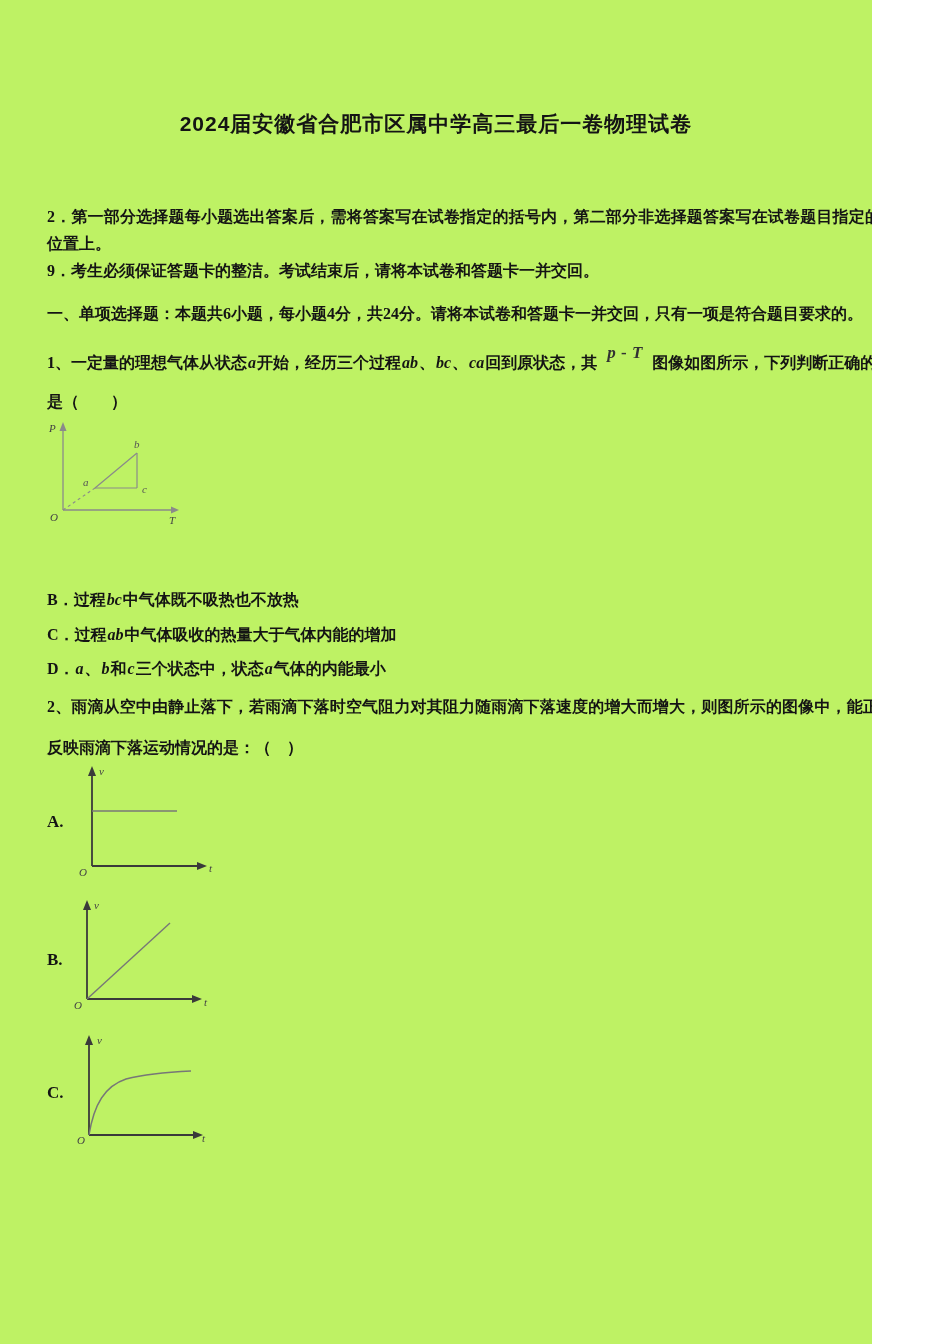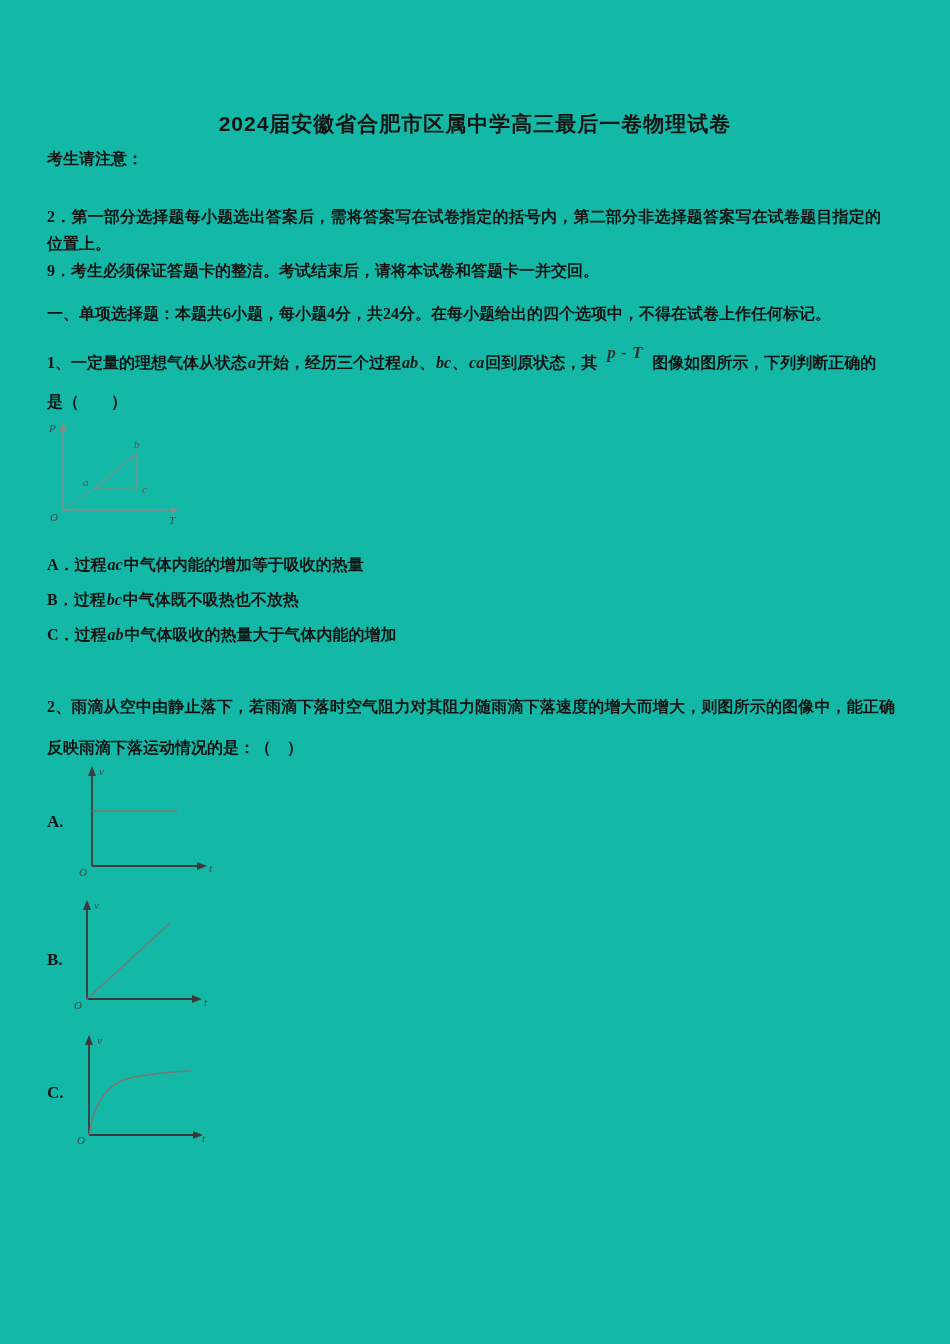--- a/index.html
+++ b/index.html
@@ -1,16 +1,16 @@
 <!DOCTYPE html>
 <html><head>
 <meta charset="utf-8">
 <style>
   html,body{margin:0;padding:0;background:#fff;}
-  .page{position:relative;width:950px;height:1344px;background:#14b8a6;overflow:hidden;
+  .page{position:relative;width:872px;height:1344px;background:#bef264;overflow:hidden;
         font-family:"Liberation Serif","DejaVu Serif",serif;color:#141414;}
   .abs{position:absolute;}
   .title{left:0;right:0;top:110px;text-align:center;
          font-family:"Liberation Sans","DejaVu Sans",sans-serif;
          font-size:21px;font-weight:700;letter-spacing:1px;}
   .para{left:47px;font-size:16px;line-height:27px;font-weight:600;text-align:justify;}
   .bold{font-weight:700;}
   .it{font-style:italic;font-family:"Liberation Serif",serif;padding:0 1px;}
   .formula{display:inline-block;position:relative;top:-10px;margin:8px 9px;font-size:17px;color:#333;}
   .q2para{line-height:41px;}
@@ -19,25 +19,24 @@
   .axlbl{font-style:italic;font-size:11px;fill:#444;}
   .ptlbl{font-style:italic;font-size:11px;fill:#555;}
 </style>
 </head>
 <body>
 
 <div class="page">
 
   <div class="abs title">2024届安徽省合肥市区属中学高三最后一卷物理试卷</div>
 
-  <div class="abs para bold" style="top:145px;width:834px;">考生请注意：</div>
   <div class="abs para" style="top:203px;width:834px;">2．第一部分选择题每小题选出答案后，需将答案写在试卷指定的括号内，第二部分非选择题答案写在试卷题目指定的位置上。</div>
   <div class="abs para" style="top:257px;width:834px;">9．考生必须保证答题卡的整洁。考试结束后，请将本试卷和答题卡一并交回。</div>
 
-  <div class="abs para" style="top:300px;width:870px;">一、单项选择题：本题共6小题，每小题4分，共24分。在每小题给出的四个选项中，不得在试卷上作任何标记。</div>
+  <div class="abs para" style="top:300px;width:870px;">一、单项选择题：本题共6小题，每小题4分，共24分。请将本试卷和答题卡一并交回，只有一项是符合题目要求的。</div>
 
   <div class="abs para" style="top:341px;width:880px;"><span><span>1、一定量的理想气体从状态</span><span class="it">a</span><span>开始，经历三个过程</span><span class="it">ab</span><span>、</span><span class="it">bc</span><span>、</span><span class="it">ca</span><span>回到原状态，其</span></span><span class="formula"><span class="it">p</span><span> - </span><span class="it">T</span></span><span><span>图像如图所示，下列判断正确的</span></span></div>
   <div class="abs para" style="top:388px;width:300px;">是（　　）</div>
 
   <svg class="abs" style="left:45px;top:420px;" width="160" height="112" viewBox="0 0 160 112">
 
     <line x1="18" y1="90" x2="18" y2="8" stroke="#8a8a8a" stroke-width="1.3"></line>
     <polygon points="14.5,11 21.5,11 18,2" fill="#8a8a8a"></polygon>
     <line x1="18" y1="90" x2="128" y2="90" stroke="#8a8a8a" stroke-width="1.3"></line>
     <polygon points="126,86.5 126,93.5 134,90" fill="#8a8a8a"></polygon>
@@ -49,23 +48,23 @@
     <line x1="92" y1="68" x2="50" y2="68" stroke="#8a8a8a" stroke-width="1.2"></line>
 
     <text class="axlbl" x="4" y="12">P</text>
     <text class="axlbl" x="124" y="104">T</text>
     <text class="axlbl" x="5" y="101">O</text>
     <text class="ptlbl" x="38" y="66">a</text>
     <text class="ptlbl" x="89" y="28">b</text>
     <text class="ptlbl" x="97" y="73">c</text>
   </svg>
 
-  <div class="abs para" style="top:551px;width:834px;"><span>A．过程</span><span class="it">ac</span><span>中气体内能的增加等于吸收的热量</span></div>
   <div class="abs para" style="top:621px;width:834px;"><span>C．过程</span><span class="it">ab</span><span>中气体吸收的热量大于气体内能的增加</span></div>
   <div class="abs para" style="top:586px;width:834px;"><span>B．过程</span><span class="it">bc</span><span>中气体既不吸热也不放热</span></div>
+  <div class="abs para" style="top:655px;width:834px;"><span>D．</span><span class="it">a</span><span>、</span><span class="it">b</span><span>和</span><span class="it">c</span><span>三个状态中，状态</span><span class="it">a</span><span>气体的内能最小</span></div>
 
   <div class="abs para q2para" style="top:686px;width:848px;">2、雨滴从空中由静止落下，若雨滴下落时空气阻力对其阻力随雨滴下落速度的增大而增大，则图所示的图像中，能正确反映雨滴下落运动情况的是：（　）</div>
 
   <div class="abs optletter" style="left:47px;top:812px;">A.</div>
   <svg class="abs" style="left:72px;top:762px;" width="150" height="118" viewBox="0 0 150 118">
     <line x1="20" y1="104" x2="20" y2="12" stroke="#3a3a3a" stroke-width="1.8"></line>
     <polygon points="16,14 24,14 20,4" fill="#3a3a3a"></polygon>
     <line x1="20" y1="104" x2="127" y2="104" stroke="#3a3a3a" stroke-width="1.8"></line>
     <polygon points="125,100 125,108 135,104" fill="#3a3a3a"></polygon>
     <line x1="20" y1="49" x2="105" y2="49" stroke="#777" stroke-width="1.4"></line>

